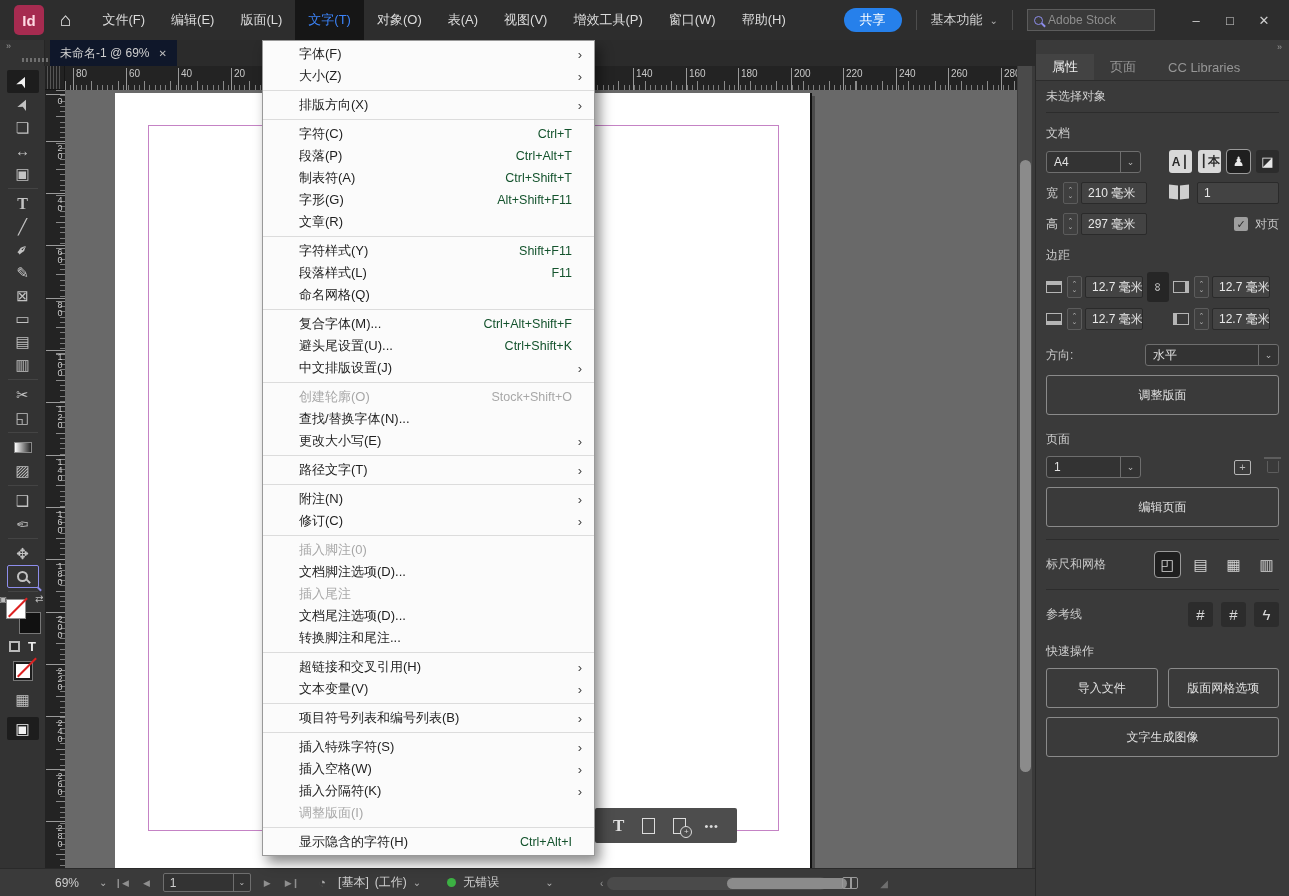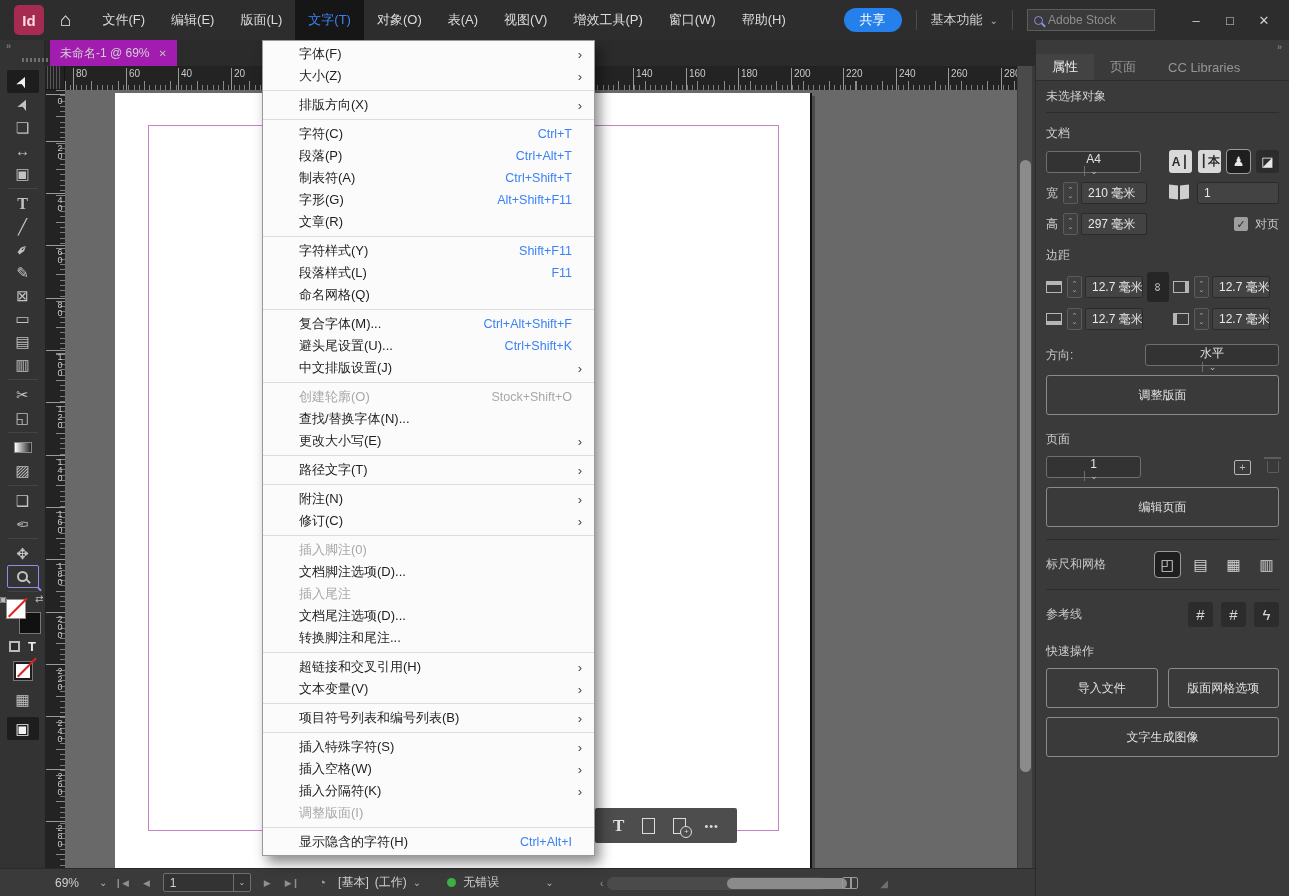--- a/index.html
+++ b/index.html
@@ -25,21 +25,21 @@
   .searchbox input { background:transparent; border:none; outline:none; color:#8e8e8e; font-size:12px; width:90px; font-family:inherit; }
   .searchbox input::placeholder { color:#8e8e8e; }
   .winbtns { display:flex; align-items:center; margin:0 8px 0 24px; }
   .winbtn { color:#cfcfcf; width:34px; height:28px; display:flex; align-items:center; justify-content:center; font-size:13px; }
 
   
   .tabstrip { position:absolute; left:0; top:40px; width:1035px; height:26px; background:#2b2b2b; display:flex; z-index:5; }
   .tools-head { width:45px; height:26px; background:#333; position:relative; border-right:1px solid #262626; }
   .tools-head .dbl { position:absolute; left:6px; top:1px; color:#9a9a9a; font-size:9px; letter-spacing:-1px; }
   .tools-head .grip { position:absolute; left:8px; bottom:4px; width:28px; height:4px; background:repeating-linear-gradient(to right,#6f6f6f 0 2px,transparent 2px 4px); }
-  .doctab { margin-left:5px; height:26px; background:#a21caf; color:#cfcfcf; font-size:12px; display:flex; align-items:center; padding:13px 10px; gap:9px; }
+  .doctab { margin-left:5px; height:26px; background:#0f172a; color:#cfcfcf; font-size:12px; display:flex; align-items:center; padding:13px 10px; gap:9px; }
   .doctab .close { color:#bdbdbd; font-size:10px; }
 
   
   .toolcol { position:absolute; left:0; top:66px; width:45px; height:802px; background:#333; display:flex; flex-direction:column; align-items:center; padding-top:4px; z-index:4; }
   .tbtn { width:32px; height:23px; display:flex; align-items:center; justify-content:center; color:#c2c2c2; font-size:15px; border-radius:2px; flex:none; }
   .tbtn.act { background:#1d1d1d; color:#f2f2f2; }
   .tbtn.rot-up { transform:rotate(-65deg); }
   .tbtn.act.rot-up { transform:none; }
   .tbtn.act.rot-up span{ display:inline-block; transform:rotate(-65deg); }
   .tbtn.rot-pen span{ display:inline-block; transform:rotate(-45deg); }
@@ -82,37 +82,37 @@
   .pg-ic { display:block; width:13px; height:16px; border:1.5px solid #dcdcdc; }
   .pg-plus::after { content:"+"; position:absolute; right:-6px; bottom:-4px; width:10px; height:10px; background:#4d4d4d; border:1.5px solid #dcdcdc; border-radius:50%; color:#dcdcdc; font-size:8px; line-height:9px; text-align:center; }
   .fb-more { color:#dcdcdc; font-size:11px; letter-spacing:1px; }
   .vscroll { position:absolute; left:1017px; top:66px; width:15px; height:802px; background:#4a4a4a; border-left:1px solid #3c3c3c; z-index:3; }
   .vthumb { position:absolute; left:2px; top:94px; width:11px; height:612px; background:#8b8b8b; border-radius:6px; }
 
   
   .menu-dropdown { position:absolute; left:262px; top:40px; width:333px; background:#fbfbfb; border:1px solid #999; box-shadow:5px 7px 12px rgba(0,0,0,0.45); z-index:55; padding:2px 0; }
   .mrow { height:22px; display:flex; align-items:center; padding:0 12px 0 36px; font-size:13px; color:#1e1e1e; }
   .mrow .mlabel { flex:1; }
-  .mrow .msc { font-size:12.5px; color:#3b82f6; }
+  .mrow .msc { font-size:12.5px; color:#14532d; }
   .mrow .marr { color:#444; font-size:13px; width:10px; text-align:right; }
   .mrow.disabled, .mrow.disabled .msc { color:#a8a8a8; }
   .msep { height:1px; background:#dcdcdc; margin:3px 0; }
 
   
   .panel { position:absolute; left:1035px; top:40px; width:254px; height:856px; background:#3a3a3a; border-left:1px solid #2a2a2a; z-index:6; font-size:12px; color:#c9c9c9; }
   .panel-head { height:14px; position:relative; }
   .panel-head .dbl { position:absolute; right:8px; top:2px; color:#9a9a9a; font-size:9px; letter-spacing:-1px; }
   .ptabs { display:flex; height:27px; border-bottom:1px solid #2c2c2c; }
   .ptab { padding:0 16px; display:flex; align-items:center; color:#969696; font-size:13px; }
   .ptab.active { background:#434343; color:#f0f0f0; }
   .pbody { padding:0 10px; }
   .norow { height:32px; display:flex; align-items:center; border-bottom:1px solid #2c2c2c; color:#cfcfcf; }
   .seclabel { margin:12px 0 8px; color:#cfcfcf; }
   .prow { display:flex; align-items:center; margin-bottom:9px; }
-  .pselect { height:22px; background:#333; border:1px solid #6e6e6e; border-radius:3px; display:flex; align-items:center; color:#e3e3e3;flex-direction:column; }
+  .pselect { height:22px; background:#333; border:1px solid #6e6e6e; border-radius:3px; display:flex; align-items:center; color:#e3e3e3; }
   .pselect .val { flex:1; padding:0 7px; }
   .pselect .chevbox { width:20px; height:100%; border-left:1px solid #6e6e6e; display:flex; align-items:center; justify-content:center; color:#bdbdbd; font-size:9px; }
   .icobtn { width:23px; height:23px; border-radius:3px; display:flex; align-items:center; justify-content:center; margin-left:6px; }
   .icobtn.white { background:#d9d9d9; color:#2a2a2a; font-size:12px; font-weight:bold; }
   .icobtn.dark { background:#2c2c2c; color:#e8e8e8; font-size:13px; }
   .icobtn.sel { outline:1px solid #9a9a9a; background:#1f1f1f; }
   .flabel { width:14px; color:#cfcfcf; }
   .stepper { width:15px; height:22px; border:1px solid #5c5c5c; border-radius:2px; display:flex; flex-direction:column; align-items:center; justify-content:center; color:#b5b5b5; font-size:7px; line-height:6px; margin:0 3px; background:#3f3f3f; }
   .nfield { height:22px; background:#434343; border:1px solid #2a2a2a; border-radius:2px; color:#e8e8e8; display:flex; align-items:center; padding:0 6px; overflow:hidden; white-space:nowrap; }
   .spread-ic { position:relative; width:20px; height:16px; margin:0 8px 0 2px; }

